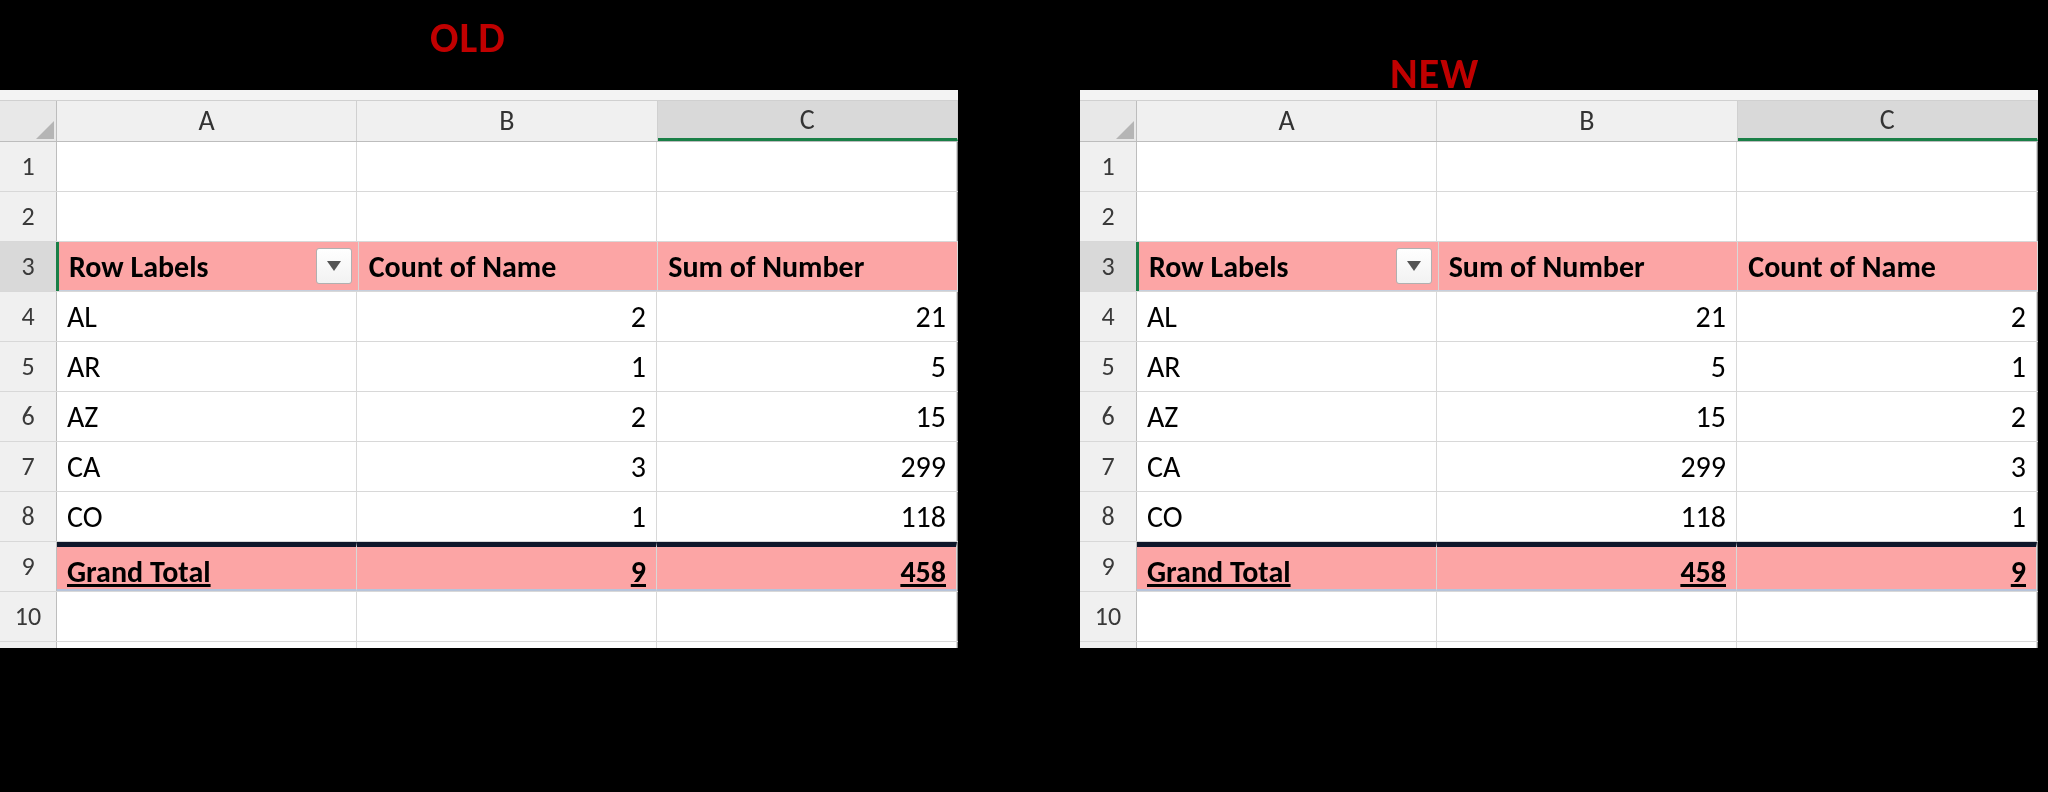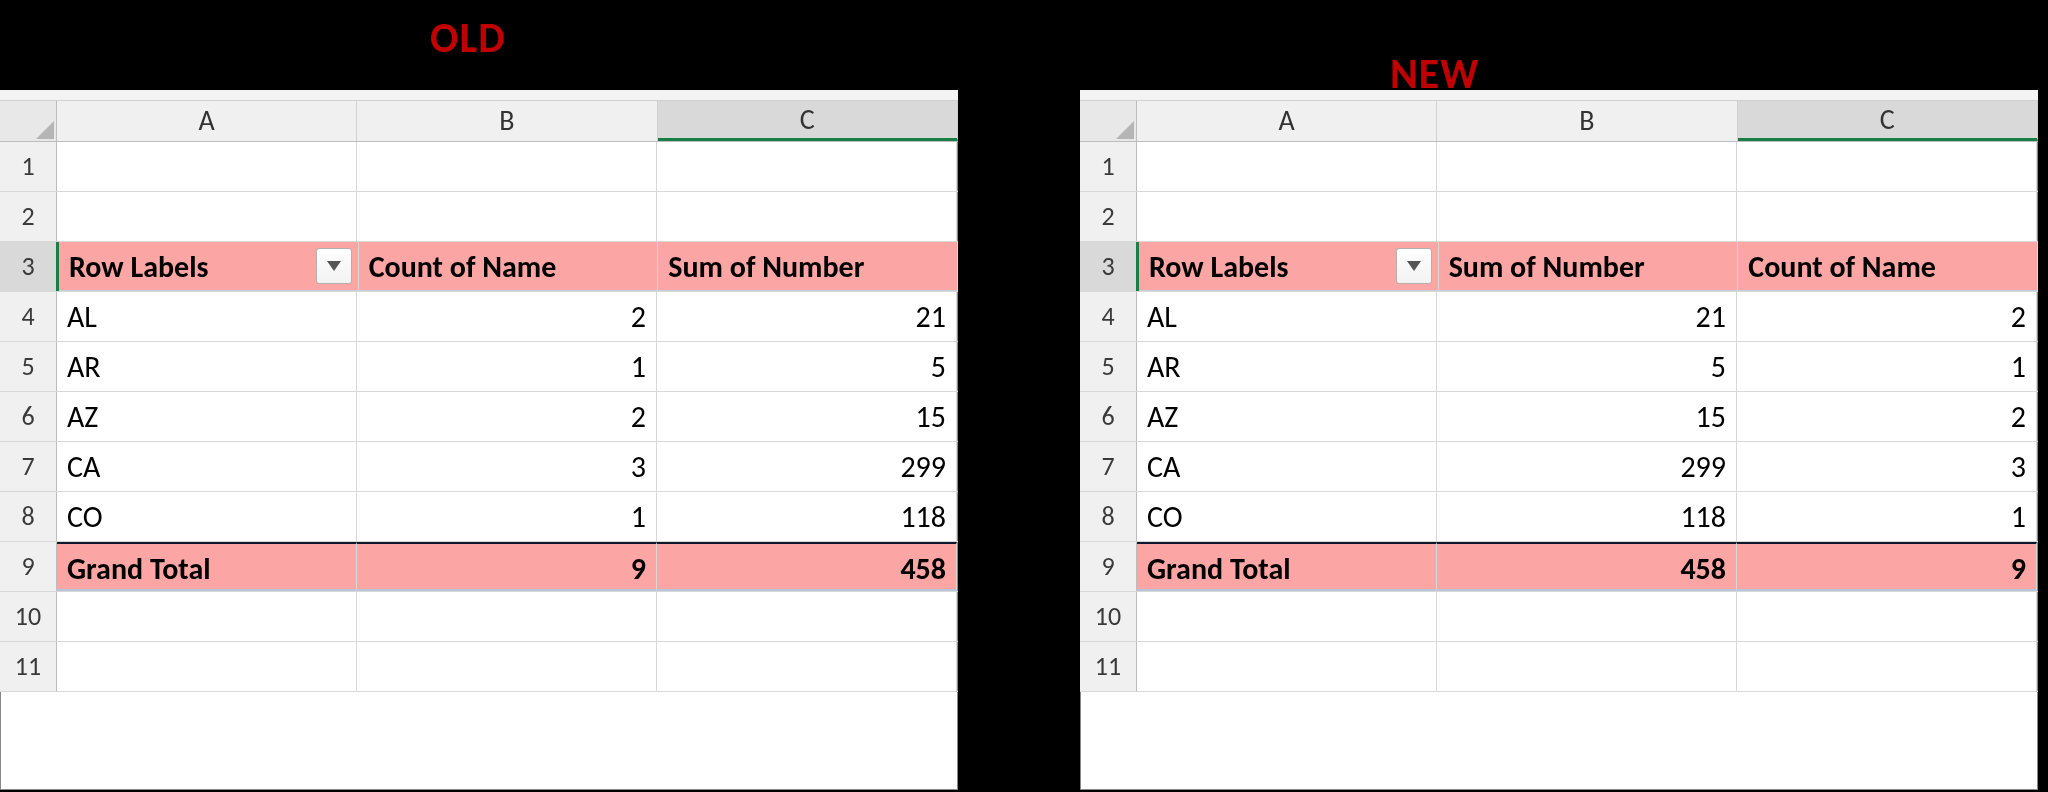--- a/index.html
+++ b/index.html
@@ -3,21 +3,21 @@
 <meta charset="utf-8">
 <style>
   html, body {
     margin: 0;
     padding: 0;
     background: #000;
     font-family: Calibri, Arial, sans-serif;
   }
   .stage {
     width: 2048px;
-    height: 792px;
+    height: 648px;
     background: #000;
     position: relative;
     overflow: hidden;
   }
   .title {
     position: absolute;
     top: 12px;
     font-weight: 800;
     font-size: 42px;
     color: #c00000;
@@ -99,21 +99,21 @@
     box-sizing: border-box;
     position: relative;
     white-space: nowrap;
   }
   .cell.num { text-align: right; }
   .cell.bold { font-weight: 700; }
   .pivot-hdr .cell,
   .grand .cell,
   .grand .rowhead-cellrow { background: #fca5a5; }
   .pivot-hdr .cell { font-weight: 700; border-bottom: 1px solid #c6cfdd; }
-  .grand .cell { font-weight: 700; border-top: 2px solid #0f172a; border-bottom: 2px solid #b7c4da; }
+  .grand .cell { font-weight: 700; border-top: 5px solid #0f172a; border-bottom: 2px solid #b7c4da; text-decoration: underline; }
 
   .dropdown-btn {
     position: absolute;
     right: 6px; top: 50%;
     transform: translateY(-50%);
     width: 34px; height: 34px;
     background: linear-gradient(#ffffff,#f2f2f2);
     border: 1px solid #b0b0b0;
     border-radius: 3px;
     display:flex; align-items:center; justify-content:center;

